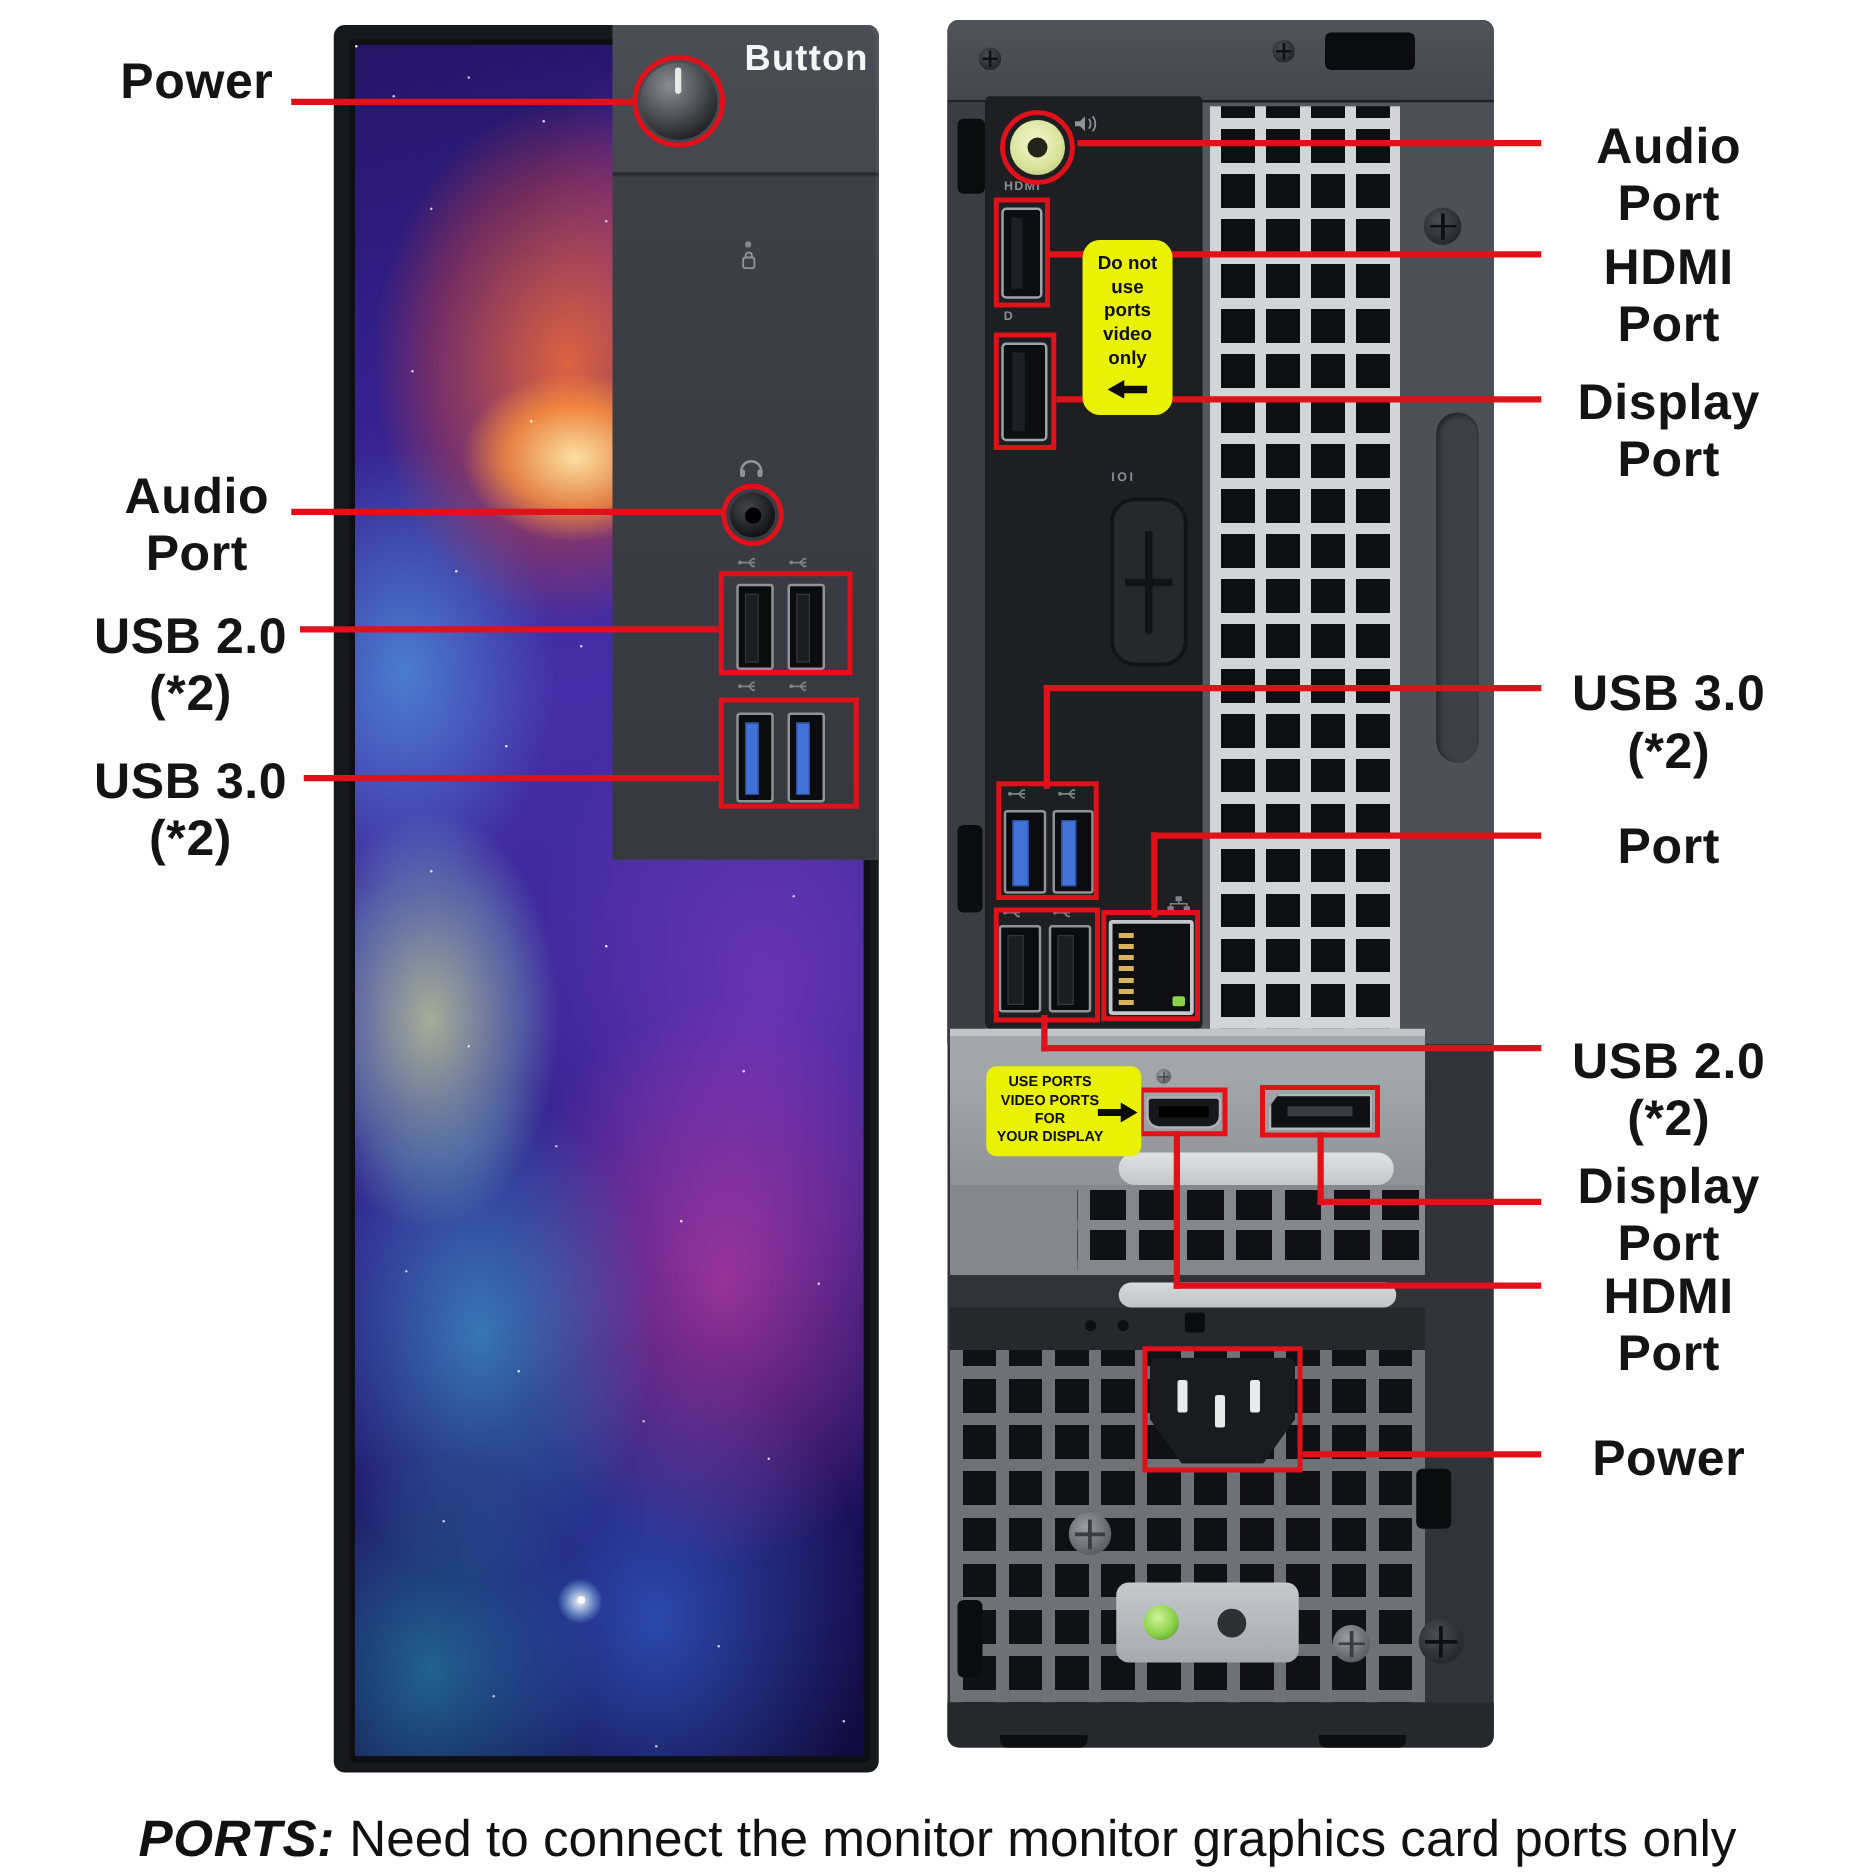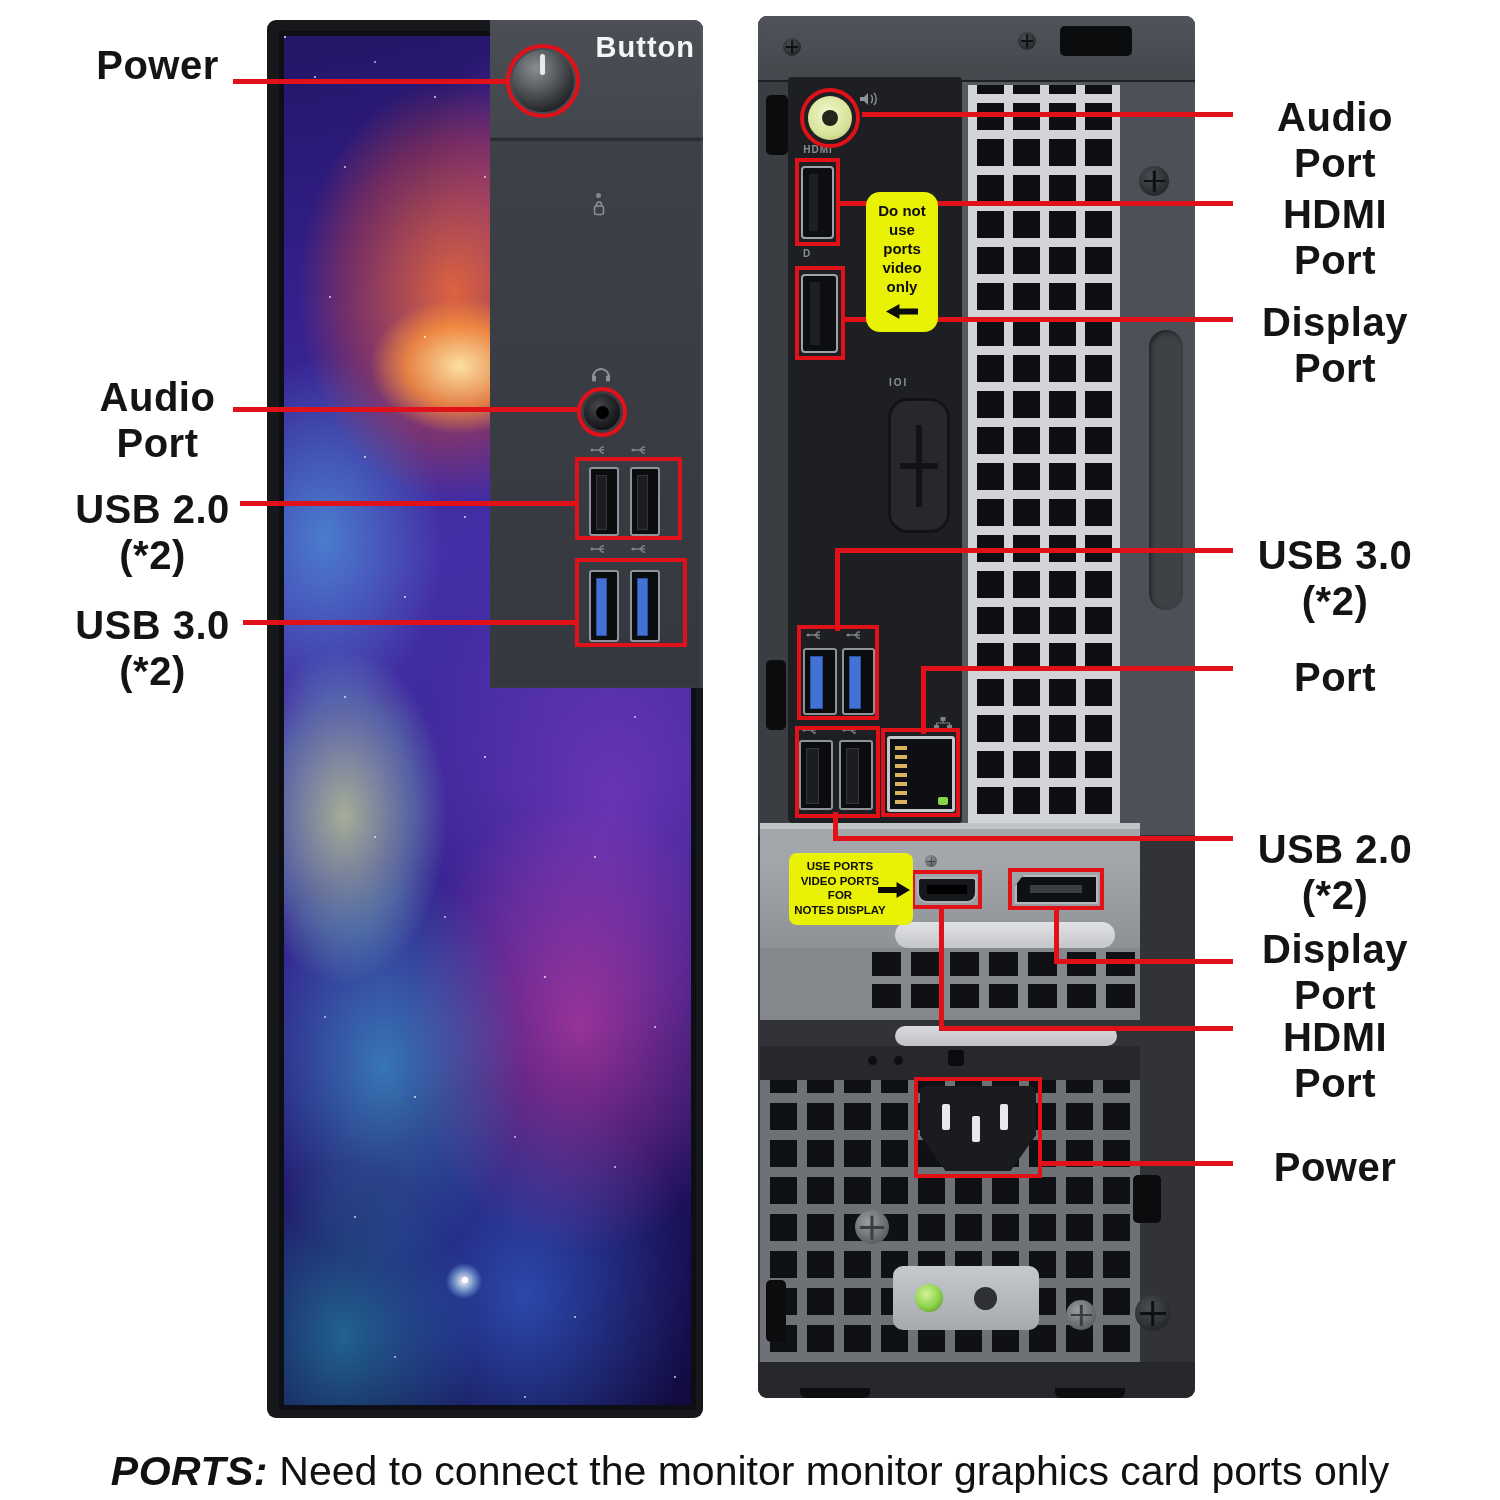--- a/index.html
+++ b/index.html
@@ -354,21 +354,21 @@
     <div>use</div>
     <div>ports</div>
     <div>video</div>
     <div>only</div>
     <i class="arr-left"></i>
   </div>
   <div class="sticker stick2">
     <div>USE PORTS</div>
     <div>VIDEO PORTS</div>
     <div>FOR</div>
-    <div>NOTES DISPLAY</div>
+    <div>YOUR DISPLAY</div>
     <i class="arr-right"></i>
   </div>
 
   <div class="lbl" style="left:1235px; top:94px; width:200px;">
     <div>Audio</div>
     <div>Port</div>
   </div>
   <div class="lbl" style="left:1235px; top:191px; width:200px;">
     <div>HDMI</div>
     <div>Port</div>

